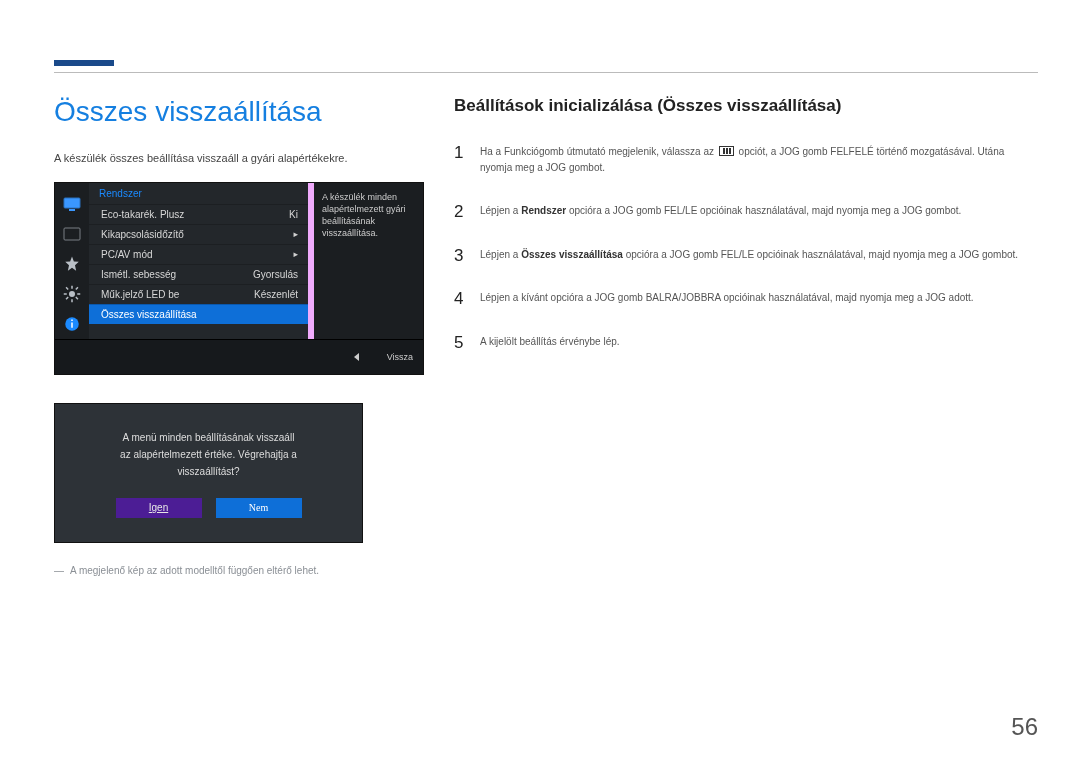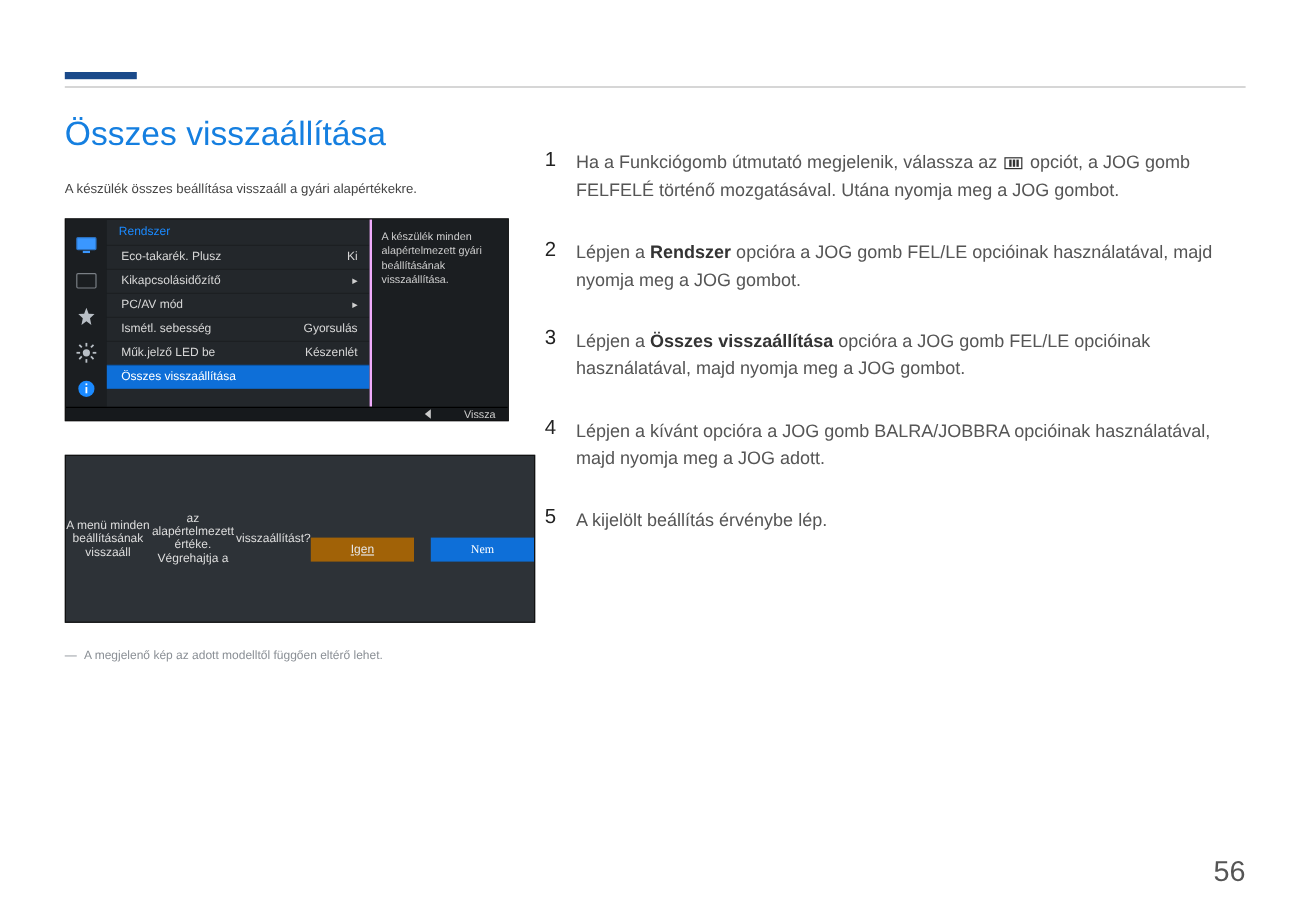--- a/index.html
+++ b/index.html
@@ -72,21 +72,21 @@
   }
   .panel-main { flex: 1; display:flex; }
   .menu-col { flex: 1; }
   .desc-col {
     width: 115px;
     background: #1b1e21;
     font-size: 9px;
     color: #ccc;
     padding: 8px;
     line-height: 1.35;
-    border-left: 2px solid #f0abfc;
+    border-left: 6px solid #f0abfc;
   }
   .menu-title {
     color: #1b8aff;
     font-size: 10px;
     padding: 5px 10px 5px 10px;
   }
   .menu-row {
     display: flex;
     justify-content: space-between;
     align-items: flex-start;
@@ -99,57 +99,57 @@
   .menu-row .arrow { font-size: 9px; color:#d0d0d0;}
   .menu-row.selected {
     background: #0e6fd8;
     color: #fff;
   }
   .panel-footer {
     background: #16191c;
     display: flex;
     justify-content: flex-end;
     align-items: center;
-    padding: 0 10px;
+    padding: 12px 10px;
     font-size: 9px;
     color: #ccc;
     border-top: 1px solid #000;
   }
   .panel-footer .tri {
     width: 0; height: 0;
     border-top: 4px solid transparent;
     border-bottom: 4px solid transparent;
     border-right: 5px solid #ccc;
     margin-right: 28px;
   }
   .dialog {
     margin-top: 28px;
-    width: 392px;
+    width: 309px;
     height: 140px;
     background: #2d3237;
     border: 1px solid #111;
     display: flex;
-    flex-direction: row;
+    flex-direction: column;
     align-items: center;
     justify-content: center;
     color: #ddd;
     font-size: 10px;
   }
   .dialog p { margin: 3px 0; text-align:center;}
   .dialog .btn-row {
     margin-top: 18px;
     display: flex;
     gap: 14px;
   }
   .dialog .btn {
     width: 86px; height: 20px;
     display:flex; align-items:center; justify-content:center;
     font-size: 10px;
   }
-  .dialog .btn.yes { background:#a16207; color:#e6e6e6;text-decoration:underline;}
+  .dialog .btn.yes { background:#4c1d95; color:#e6e6e6;text-decoration:underline;}
   .dialog .btn.no  { background:#0e6fd8; color:#fff;font-family:Liberation Serif, serif;}
   .footnote {
     margin-top: 22px;
     font-size: 10px;
     color: #8a8f95;
   }
   .footnote .dash { margin-right:6px; }
   h2.sub-title {
     color: #222;
     font-size: 17px;
@@ -157,21 +157,21 @@
     margin-bottom: 18px;
   }
   ol.steps {
     list-style: none;
     counter-reset: step;
   }
   ol.steps li {
     counter-increment: step;
     position: relative;
     padding-left: 26px;
-    font-size: 15px;
+    font-size: 10px;
     color: #555;
     line-height: 1.55;
     margin-bottom: 14px;
     margin-top: 28px;
   }
   ol.steps li::before {
     content: counter(step);
     position: absolute;
     left: 0; top: -4px;
     font-size: 17px;
@@ -302,20 +302,21 @@
         <div class="btn no">Nem</div>
       </div>
     </div>
 
     <p class="footnote">
       <span class="dash">―</span><span>A megjelenő kép az adott modelltől függően eltérő lehet.</span>
     </p>
   </div>
 
   <div class="right-col">
+    <h2 class="sub-title">Beállítások inicializálása (Összes visszaállítása)</h2>
     <ol class="steps">
       <li>
         <span>Ha a Funkciógomb útmutató megjelenik, válassza az </span><span class="menu-icon-inline"></span><span> opciót, a JOG gomb FELFELÉ történő mozgatásával. Utána nyomja meg a JOG gombot.</span>
       </li>
       <li>
         <span>Lépjen a </span><b>Rendszer</b><span> opcióra a JOG gomb FEL/LE opcióinak használatával, majd nyomja meg a JOG gombot.</span>
       </li>
       <li>
         <span>Lépjen a </span><b>Összes visszaállítása</b><span> opcióra a JOG gomb FEL/LE opcióinak használatával, majd nyomja meg a JOG gombot.</span>
       </li>

